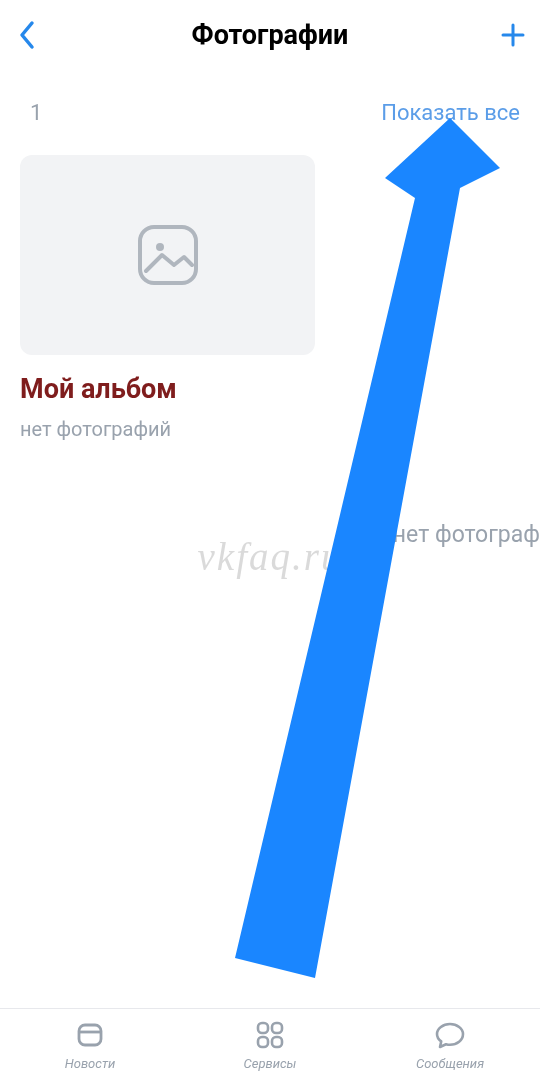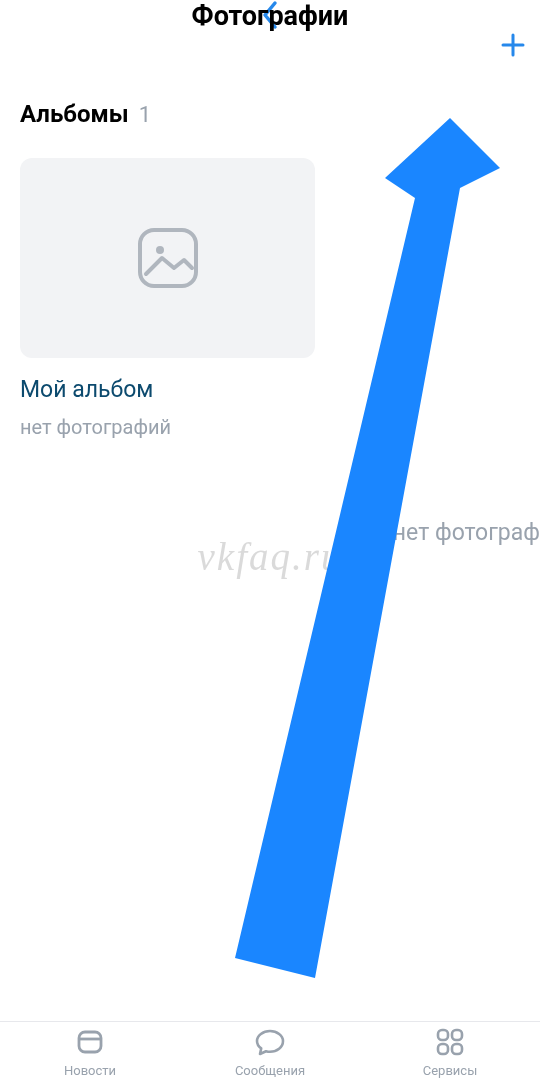--- a/index.html
+++ b/index.html
@@ -8,21 +8,20 @@
       font-family: -apple-system, BlinkMacSystemFont, 'Segoe UI', Roboto, Helvetica, Arial, sans-serif;
       background: #ffffff;
       position: relative;
     }
     .header {
       height: 70px;
       display: flex;
       align-items: center;
       padding: 0 12px;
       position: relative;
-      flex-direction: column;
     }
     .back-btn {
       width: 30px;
       height: 30px;
       display: flex;
       align-items: center;
       justify-content: center;
       cursor: pointer;
     }
     .header-title {
@@ -71,22 +70,23 @@
       height: 200px;
       background: #f2f3f5;
       border-radius: 12px;
       display: flex;
       align-items: center;
       justify-content: center;
       cursor: pointer;
     }
     .album-name {
       margin-top: 18px;
-      font-size: 23px;
-      color: #0c4a6e;
+      font-size: 27px;
+      color: #7f1d1d;
+      font-weight: bold;
     }
     .album-meta {
       margin-top: 12px;
       font-size: 20px;
       color: #99a2ad;
     }
     .empty-state {
       text-align: right;
       margin-top: 60px;
     }
@@ -113,24 +113,25 @@
       top: 118px;
       left: 140px;
       pointer-events: none;
       z-index: 5;
     }
     .tabbar {
       position: absolute;
       bottom: 0;
       left: 0;
       right: 0;
-      height: 59px;
+      height: 72px;
       border-top: 1px solid #e7e8ec;
       display: flex;
       background: #fff;
+      font-style: italic;
     }
     .tab {
       flex: 1;
       display: flex;
       flex-direction: column;
       align-items: center;
       justify-content: center;
       gap: 4px;
       cursor: pointer;
       position: relative;
@@ -163,22 +164,22 @@
   </div>
   <div class="header-title">Фотографии</div>
   <div class="add-btn">
     <svg width="28" height="28" viewBox="0 0 28 28" fill="none">
       <path d="M14 4 V24 M4 14 H24" stroke="#2688eb" stroke-width="3" stroke-linecap="round"></path>
     </svg>
   </div>
 </div>
 
 <div class="section-header">
-  <span class="section-title">Альбомы</span>
   <span class="section-count">1</span>
+  <span class="section-link">Показать все</span>
 </div>
 
 <div class="album-grid">
   <div class="album-thumb">
     <svg width="72" height="72" viewBox="0 0 72 72" fill="none">
       <rect x="8" y="8" width="56" height="56" rx="14" stroke="#b0b6be" stroke-width="4"></rect>
       <circle cx="28" cy="28" r="4" fill="#b0b6be"></circle>
       <path d="M14 52 L30 36 L42 46 L52 38 L60 46" stroke="#b0b6be" stroke-width="4" stroke-linecap="round" stroke-linejoin="round" fill="none"></path>
     </svg>
   </div>
@@ -198,33 +199,33 @@
 
 <div class="tabbar">
   <div class="tab">
     <div class="tab-icon">
       <svg width="32" height="32" viewBox="0 0 32 32" fill="none">
         <rect x="5" y="6" width="22" height="20" rx="6" stroke="#99a2ad" stroke-width="2.8"></rect>
         <path d="M5 13 H27" stroke="#99a2ad" stroke-width="2.8"></path>
       </svg>
     </div>
     <span class="tab-label">Новости</span>
-  </div>
-  <div class="tab">
-    <div class="tab-icon">
-      <svg width="32" height="32" viewBox="0 0 32 32" fill="none">
-        <path d="M16 5 C9 5 3 9.5 3 15 C3 18 4.6 20.6 7.2 22.4 L6 28 L12 25.2 C13.3 25.6 14.6 25.8 16 25.8 C23 25.8 29 21.3 29 15 C29 9.5 23 5 16 5 Z" stroke="#99a2ad" stroke-width="2.6" stroke-linejoin="round"></path>
-      </svg>
-    </div>
-    <span class="tab-label">Сообщения</span>
   </div>
   <div class="tab">
     <div class="tab-icon">
       <svg width="32" height="32" viewBox="0 0 32 32" fill="none">
         <rect x="4" y="4" width="10" height="10" rx="4" stroke="#99a2ad" stroke-width="2.6"></rect>
         <rect x="18" y="4" width="10" height="10" rx="4" stroke="#99a2ad" stroke-width="2.6"></rect>
         <rect x="4" y="18" width="10" height="10" rx="4" stroke="#99a2ad" stroke-width="2.6"></rect>
         <rect x="18" y="18" width="10" height="10" rx="4" stroke="#99a2ad" stroke-width="2.6"></rect>
       </svg>
     </div>
     <span class="tab-label">Сервисы</span>
   </div>
+  <div class="tab">
+    <div class="tab-icon">
+      <svg width="32" height="32" viewBox="0 0 32 32" fill="none">
+        <path d="M16 5 C9 5 3 9.5 3 15 C3 18 4.6 20.6 7.2 22.4 L6 28 L12 25.2 C13.3 25.6 14.6 25.8 16 25.8 C23 25.8 29 21.3 29 15 C29 9.5 23 5 16 5 Z" stroke="#99a2ad" stroke-width="2.6" stroke-linejoin="round"></path>
+      </svg>
+    </div>
+    <span class="tab-label">Сообщения</span>
+  </div>
 </div>
 
 </body></html>

